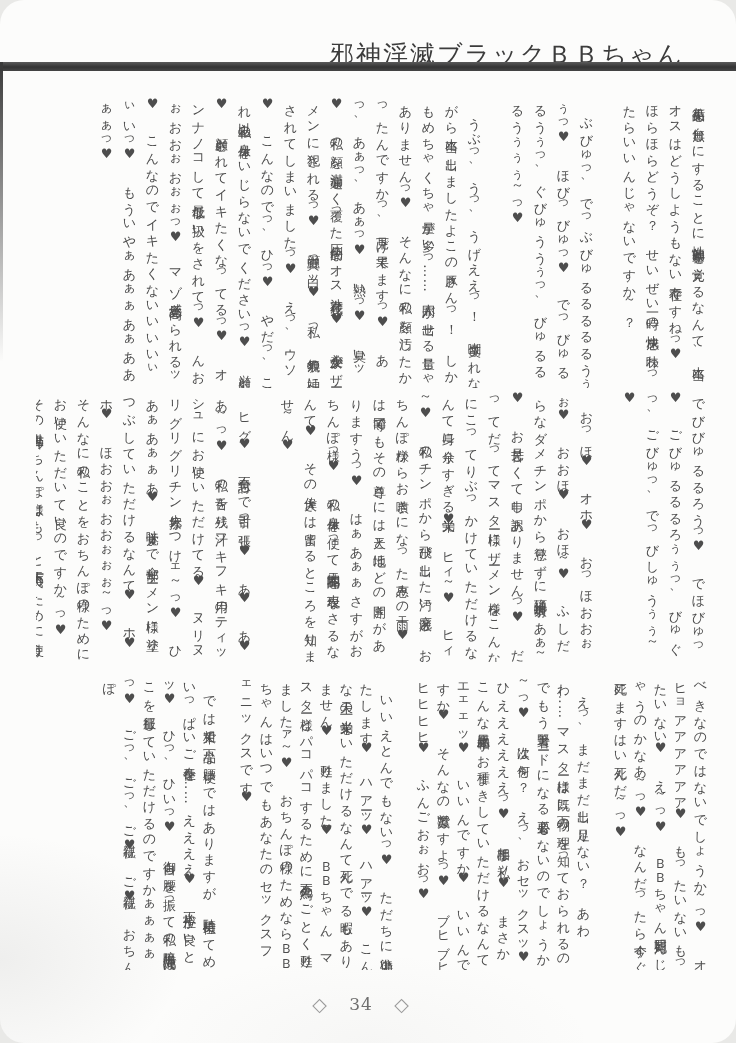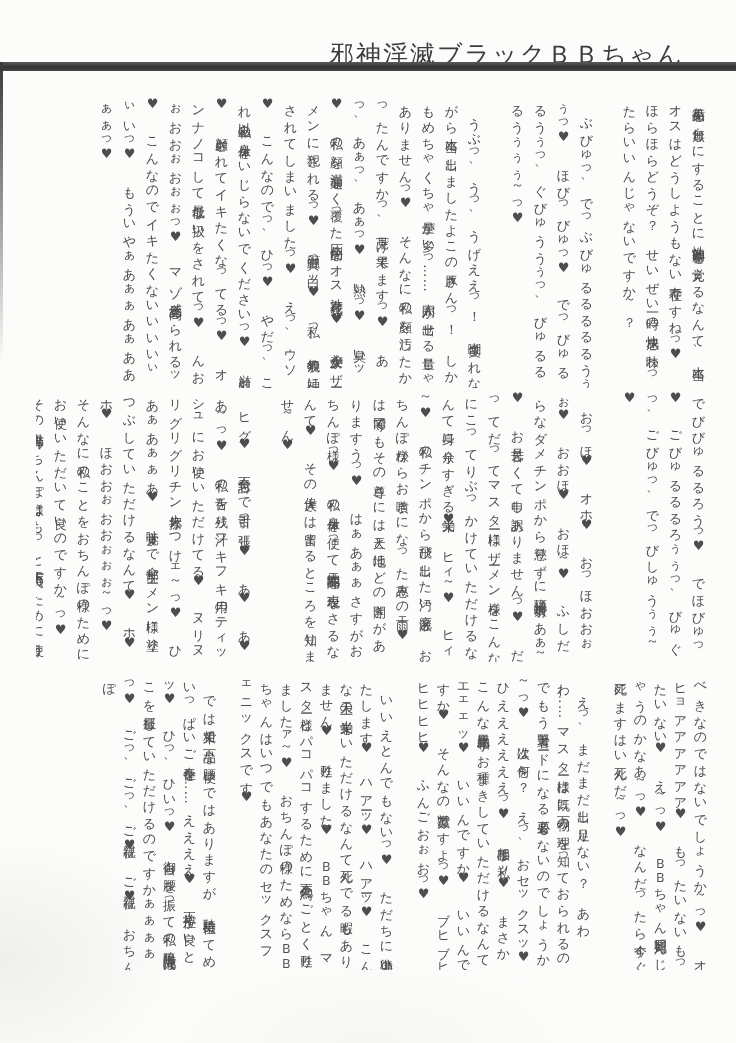--- a/index.html
+++ b/index.html
@@ -11,20 +11,21 @@
     position: relative;
     width: 736px;
     height: 1043px;
     margin: 0 auto;
     background:
       radial-gradient(ellipse 260px 180px at 0% 92%, rgba(120,120,118,0.10), rgba(0,0,0,0) 70%),
       radial-gradient(ellipse 300px 120px at 50% 100%, rgba(140,140,138,0.05), rgba(0,0,0,0) 75%),
       #fcfcfb;
     overflow: hidden;
     font-family: "DejaVu Serif", "Liberation Serif", serif;
+    border-radius: 24px;
   }
 
   
   .title {
     position: absolute;
     top: 21px;
     right: 52px;
     font-size: 25px;
     font-weight: 400;
     letter-spacing: 2px;
@@ -115,14 +116,19 @@
     <p>ヒグ♥　不意討ちで舌引っ張り♥　あ♥　あ♥　あ～っ♥　私の舌を残り汁フキフキ用のティッシュにお使いいただけてる♥　ヌリヌリグリグリチン先擦りつけェ～っ♥　ひあぁあぁぁあ♥　味覚まで全部ザーメン様に塗りつぶしていただけるなんて♥　ホ♥　ホ♥　ほおおぉおおぉぉぉ～っ♥　そんなに私のことをおちんぽ様のためにお使いいただいて良いのですか～っ♥　その世界神おちんぽ様はもっと天下万民のために使う</p>
   </section>
 
   <section class="band band-3">
     <p>べきなのではないでしょうか～っ♥　オヒョアアアアアア♥　もったいないもったいない♥　え～っ♥　ＢＢちゃん明日死んじゃうのかなあ～っ♥　なんだったら今すぐ死にますはい死んだ～っ♥</p>
     <p>えっ、まだまだ出し足りない？　あわわ……マスター様は既に万物の理を知っておられるのでもう賢者モードになる必要もないのでしょうか～っ♥　次は何を？　えっ、おセックスッ♥　ひええええええっ♥　相手は私ッ♥　まさかこんな黒豚相手にお種まきしていただけるなんてエェェッ♥　いいんですか♥　いいんですか♥　そんなの獣姦ですよっ♥　ブヒブヒヒヒヒヒ♥　ふんごおぉおっ♥</p>
     <p>いいえとんでもないっ♥　ただちに準備いたします♥　ハアーッ♥　ハアーッ♥　こんな天上の光栄をいただけるなんて死んでる暇もありません♥　甦りました♥　ＢＢちゃん、マスター様とパコパコするために不死鳥のごとく甦りましたァ～♥　おちんぽ様のためならＢＢちゃんはいつでもあなたのセックスフェニックスです♥</p>
     <p>では粗末で下品な腰使いではありますが、騎乗位にてめいっぱいご奉仕を……ええええ♥　正常位が良いとッ♥　ひっ、ひいっ♥　御自ら腰を振って私の暗黒混沌穴ぼこを征服していただけるのですかぁぁぁぁっ♥　ごっ、ごっ、ご親征♥　ご親征♥　おちんぽ</p>
   </section>
 
+  <footer class="footer">
+    <span class="diamond">◇</span>
+    <span class="pageno">34</span>
+    <span class="diamond">◇</span>
+  </footer>
 
 </div>
 
 </body></html>

